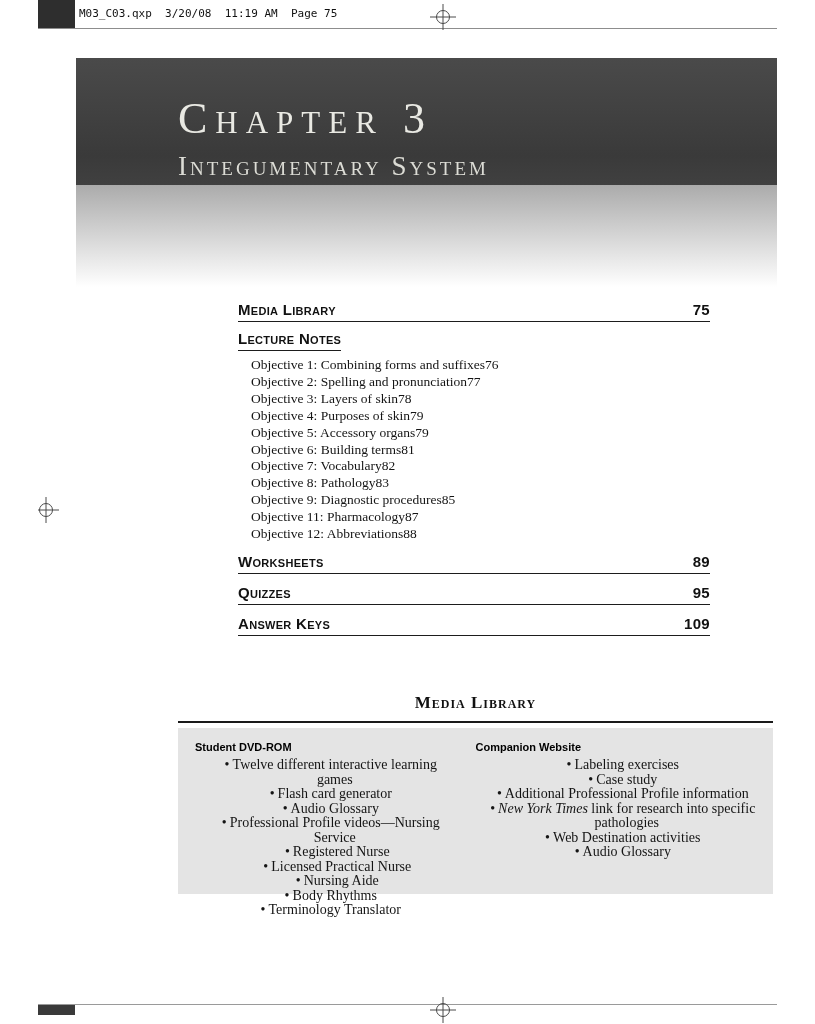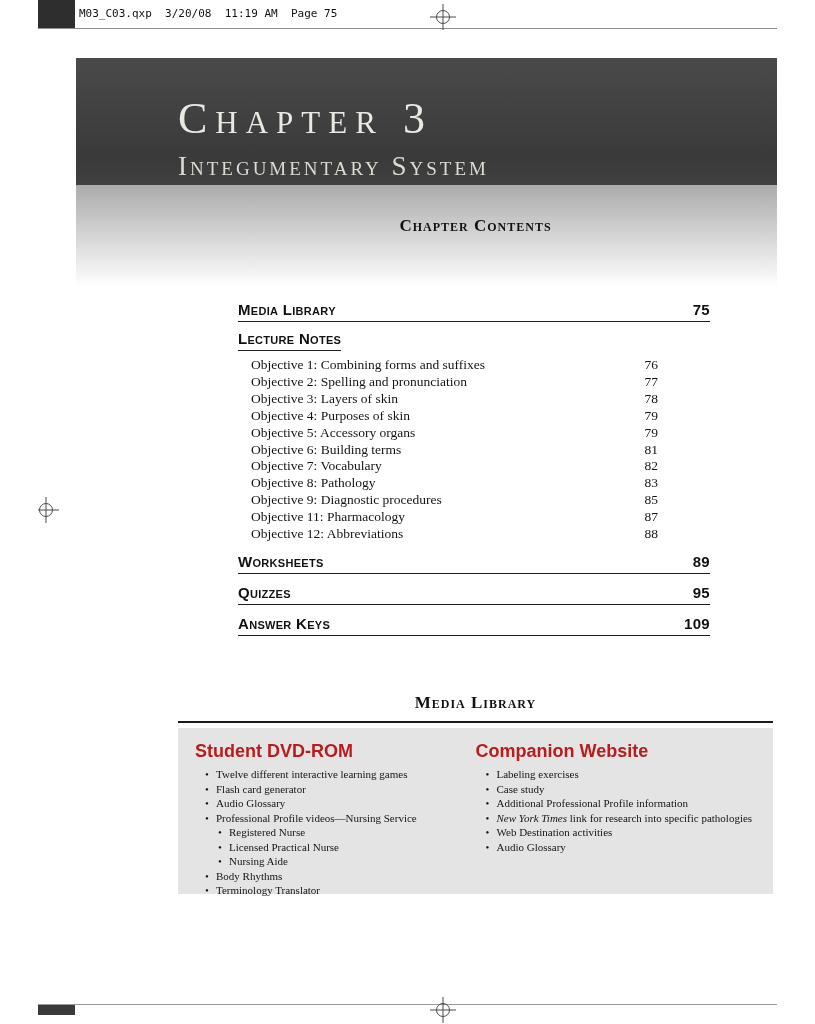--- a/index.html
+++ b/index.html
@@ -60,43 +60,43 @@
   }
   .toc-row.spaced { margin-top:10px; }
   .toc-label-only {
     margin-top:8px;
     font-family:"Liberation Sans", sans-serif; font-weight:bold;
     font-variant:small-caps; font-size:15px; letter-spacing:0.3px; color:#111;
   }
   .toc-label-only span { display:inline-block; border-bottom:1.5px solid #1d1d1d; padding-bottom:3px; }
   .objectives { margin:6px 0 4px 13px; width:407px; }
   .obj-row {
-    display:flex; justify-content:space-between;
+    display:flex; 
     font-size:13.5px; line-height:16.9px; color:#141414;
   }
 
   
   .media-heading {
     position:absolute; left:140px; top:693px; width:595px; text-align:center;
     font-variant:small-caps; font-weight:bold; font-size:17px; letter-spacing:1px; color:#111;
   }
   .media-rule { position:absolute; left:140px; top:721px; width:595px; height:2px; background:#1a1a1a; }
   .media-box {
     position:absolute; left:140px; top:728px; width:595px; height:166px;
     background:#e4e4e4; box-sizing:border-box;
     padding:13px 16px 8px 17px; display:flex; gap:22px;
   }
   .col-left { width:46%; }
   .col-right { flex:1; }
   .col-head {
     font-family:"Liberation Sans", sans-serif; font-weight:bold;
-    font-size:18px; color:#b91c1c; margin:0 0 5px 0;
+    font-size:11px; color:#000000; margin:0 0 5px 0;
   }
   .media-box ul { list-style:none; margin:0; padding:0 0 0 10px; }
-  .media-box li { font-size:11px; line-height:14.5px; padding-left:11px; text-indent:-11px; color:#141414; }
+  .media-box li { font-size:14px; line-height:14.5px; padding-left:11px; text-indent:-11px; color:#141414;text-align:center; }
   .media-box li::before { content:"•"; display:inline-block; width:11px; text-indent:0; }
   .sub-list { margin-left:13px !important; }
   .it { font-style:italic; }
 </style>
 </head>
 <body>
 
 <div class="page">
 
   <div class="corner tl"></div>
@@ -136,21 +136,20 @@
         <line x1="13" y1="0" x2="13" y2="26" stroke="#4a4a4a" stroke-width="1"></line>
       </svg>
   </div>
 
   <div class="band">
     <div class="chapter-label">Chapter 3</div>
     <div class="chapter-title">Integumentary System</div>
   </div>
   <div class="fade"></div>
 
-  <div class="contents-heading">Chapter Contents</div>
 
   <div class="toc">
 
     <div class="toc-row">
       <span>Media Library</span>
       <span class="pg">75</span>
     </div>
 
     <div class="toc-label-only">
       <span>Lecture Notes</span>

